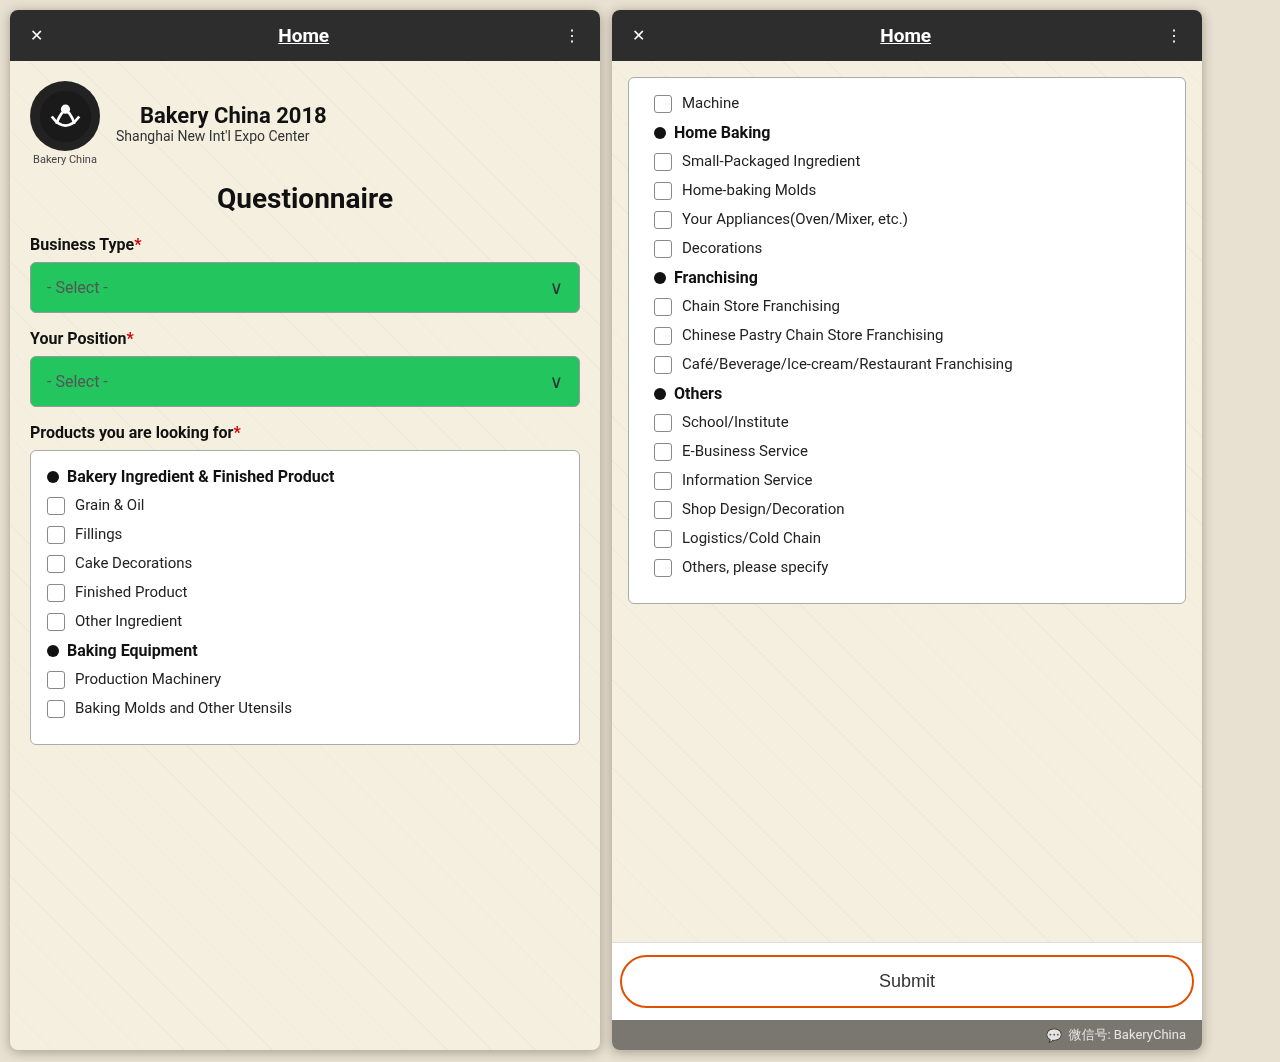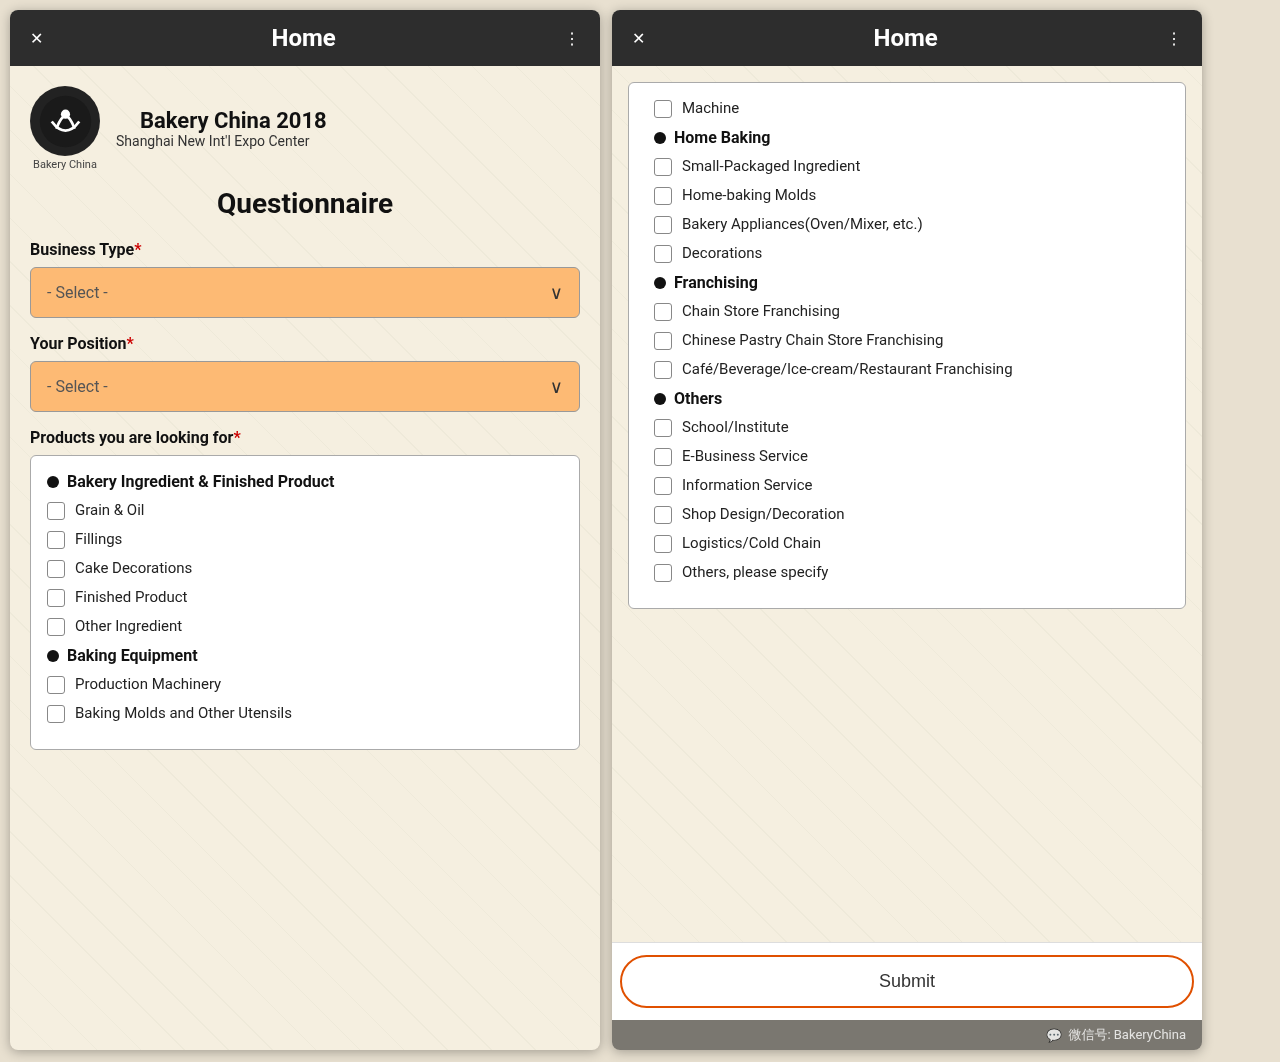--- a/index.html
+++ b/index.html
@@ -29,23 +29,24 @@
     .top-bar {
       background: #2d2d2d;
       color: white;
       display: flex;
       align-items: center;
       justify-content: space-between;
       padding: 14px 20px;
       flex-shrink: 0;
     }
     .top-bar .title {
-      font-size: 24px;
+      font-size: 19px;
       font-weight: bold;
       color: white;
+      text-decoration: underline;
     }
 
     .content {
       flex: 1;
       overflow-y: auto;
       padding: 0;
       position: relative;
     }
 
     .watermark-bg {
@@ -135,21 +136,21 @@
       margin-bottom: 8px;
     }
     .form-label .required {
       color: #c00;
     }
 
     .select-dropdown {
       width: 100%;
       border: 1.5px solid #999;
       border-radius: 6px;
-      background: #fdba74;
+      background: #22c55e;
       padding: 14px 16px;
       display: flex;
       align-items: center;
       justify-content: space-between;
       cursor: pointer;
       font-size: 16px;
       color: #555;
     }
     .select-dropdown .chevron {
       font-size: 18px;
@@ -368,21 +369,21 @@
         <div class="checkbox-item">
           <div class="cb"></div>
           <span>Small-Packaged Ingredient</span>
         </div>
         <div class="checkbox-item">
           <div class="cb"></div>
           <span>Home-baking Molds</span>
         </div>
         <div class="checkbox-item">
           <div class="cb"></div>
-          <span>Bakery Appliances(Oven/Mixer, etc.)</span>
+          <span>Your Appliances(Oven/Mixer, etc.)</span>
         </div>
         <div class="checkbox-item">
           <div class="cb"></div>
           <span>Decorations</span>
         </div>
 
         <div class="category-header">
           <span class="dot"></span>
           <span>Franchising</span>
         </div>

